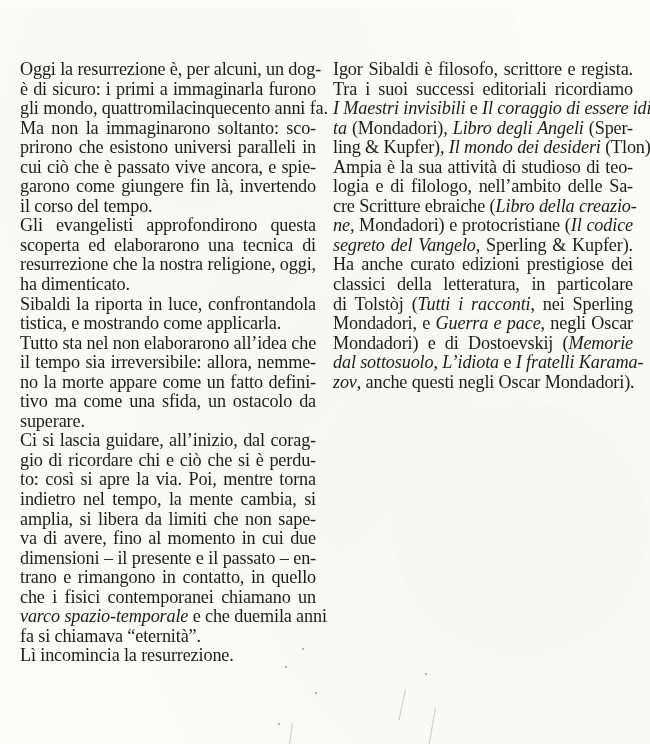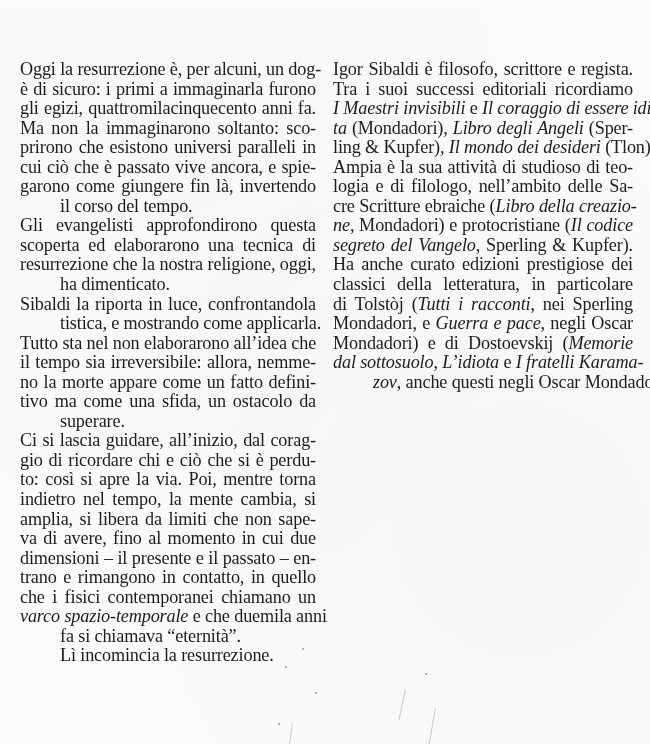--- a/index.html
+++ b/index.html
@@ -42,21 +42,20 @@
     }
     .line {
       display: block;
       white-space: nowrap;
       text-align: justify;
       text-align-last: justify;
       height: 19.55px;
     }
     .line.last {
       text-align-last: left;
-      margin-left: 40px;
     }
     .it {
       font-style: italic;
     }
     .speck {
       position: absolute;
       width: 2px;
       height: 2px;
       background: #9a9a9a;
       border-radius: 1px;
@@ -68,21 +67,21 @@
       transform-origin: top left;
     }
   </style>
 </head>
 <body>
 
 <div class="page">
   <div class="col col-left" id="col-left">
       <span class="line"><span>Oggi la resurrezione è, per alcuni, un dog-</span></span>
       <span class="line"><span>è di sicuro: i primi a immaginarla furono</span></span>
-      <span class="line"><span>gli egizi, quattromilacinquecento anni fa.</span></span>
+      <span class="line"><span>gli mondo, quattromilacinquecento anni fa.</span></span>
       <span class="line"><span>Ma non la immaginarono soltanto: sco-</span></span>
       <span class="line"><span>prirono che esistono universi paralleli in</span></span>
       <span class="line"><span>cui ciò che è passato vive ancora, e spie-</span></span>
       <span class="line"><span>garono come giungere fin là, invertendo</span></span>
       <span class="line last"><span>il corso del tempo.</span></span>
       <span class="line"><span>Gli evangelisti approfondirono questa</span></span>
       <span class="line"><span>scoperta ed elaborarono una tecnica di</span></span>
       <span class="line"><span>resurrezione che la nostra religione, oggi,</span></span>
       <span class="line last"><span>ha dimenticato.</span></span>
       <span class="line"><span>Sibaldi la riporta in luce, confrontandola</span></span>

